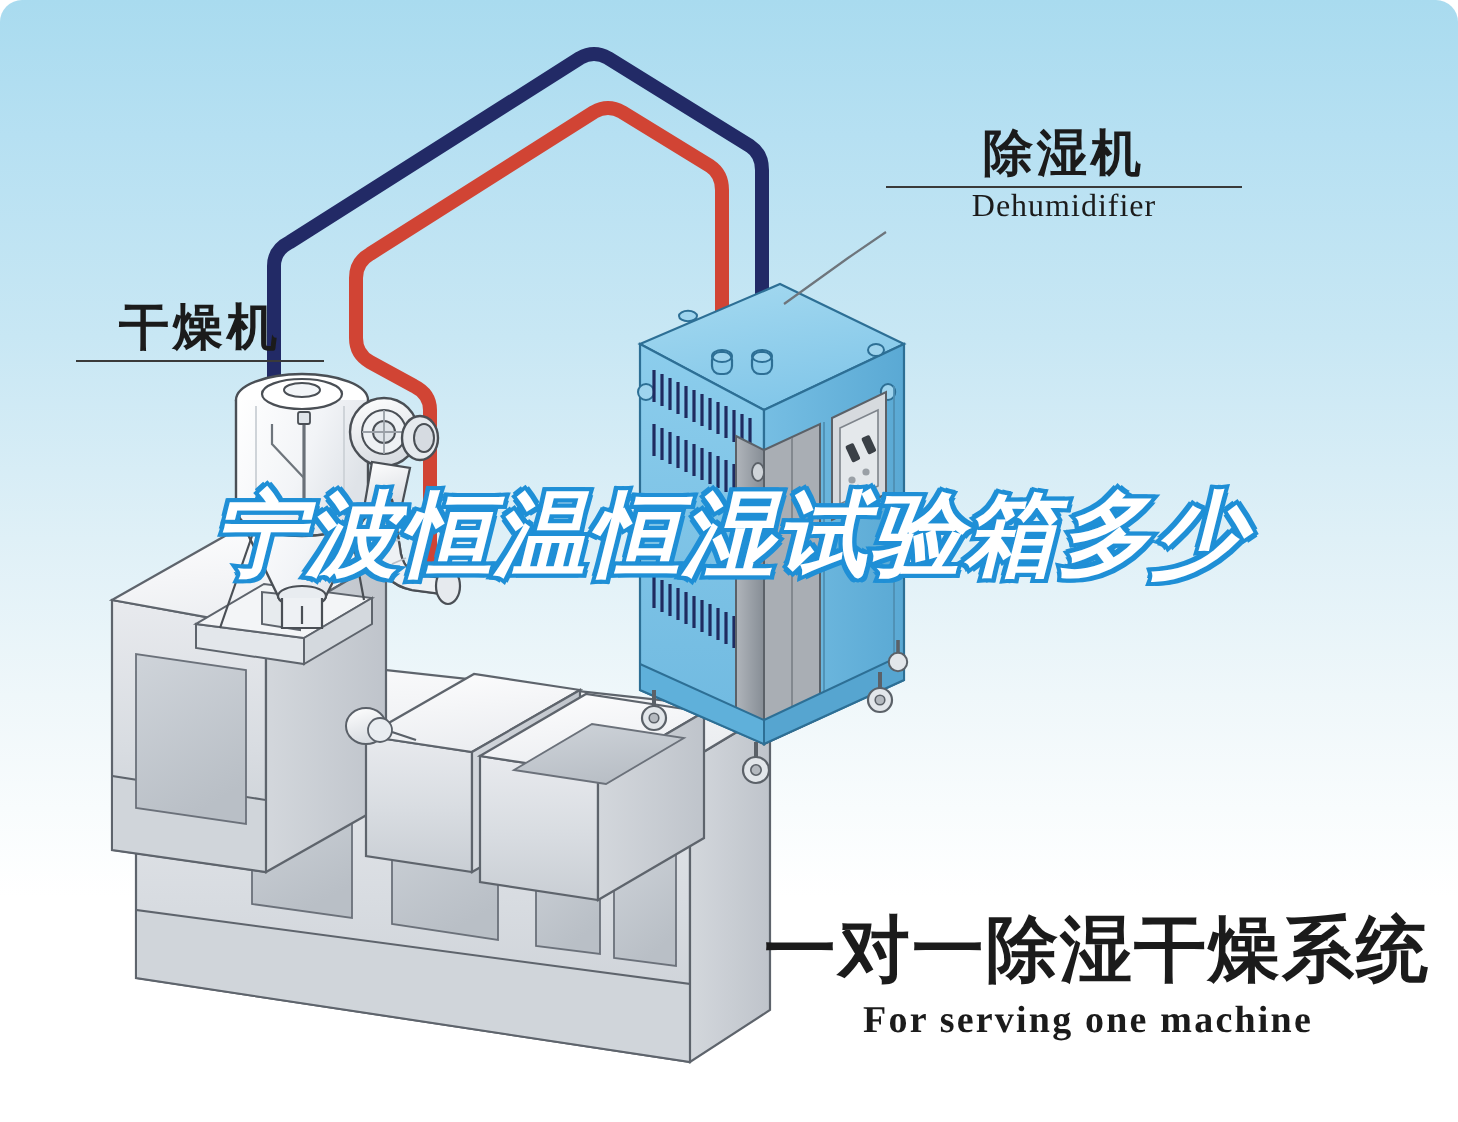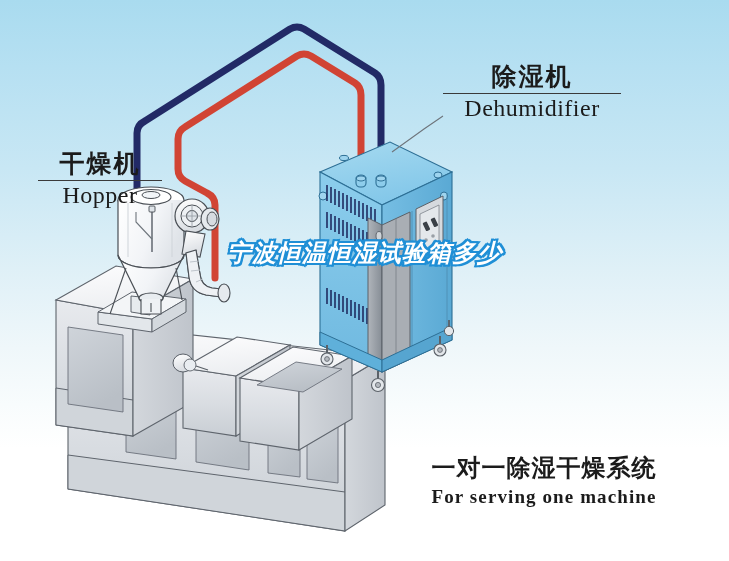--- a/index.html
+++ b/index.html
@@ -9,20 +9,21 @@
   }
   body {
     font-family: "Liberation Sans", sans-serif;
   }
   #stage {
     position: relative;
     width: 729px;
     height: 561px;
     overflow: hidden;
     background: #ffffff;
+    border-radius: 11px;
   }
   #sky {
     position: absolute;
     left: 0; top: 0;
     width: 729px;
     height: 561px;
     background: linear-gradient(to bottom,
        #a9dbef 0%,
        #b6e0f2 12%,
        #c8e7f4 30%,
@@ -52,21 +53,21 @@
     line-height: 1.12;
     white-space: nowrap;
   }
   .label-rule {
     height: 1px;
     background: #3a3a3a;
     margin: 2px 0 1px 0;
   }
   .label-en {
     font-family: "Liberation Serif", serif;
-    font-size: 24px;
+    font-size: 16px;
     line-height: 1.15;
     white-space: nowrap;
     letter-spacing: 0.5px;
   }
 
   #label-dehumidifier { left: 443px; top: 63px; width: 178px; }
   #label-hopper       { left: 38px;  top: 150px; width: 124px; }
 
   
   #caption {
@@ -74,24 +75,25 @@
     left: 382px;
     top: 454px;
     width: 324px;
     text-align: center;
     color: #1b1b1b;
     user-select: none;
   }
   #caption .cap-cn {
     font-family: "DejaVu Sans", sans-serif;
     font-weight: 700;
-    font-size: 24px;
+    font-size: 36px;
     letter-spacing: 1px;
     line-height: 1.2;
     white-space: nowrap;
+    text-align: right;
   }
   #caption .cap-en {
     font-family: "Liberation Serif", serif;
     font-size: 19px;
     letter-spacing: 1.1px;
     line-height: 1.45;
     white-space: nowrap;
     font-weight: bold;
   }
 
@@ -102,21 +104,21 @@
     top: 238px;
     width: 729px;
     text-align: center;
     pointer-events: none;
     user-select: none;
   }
   #watermark .wm-line {
     font-family: "DejaVu Sans", sans-serif;
     font-weight: 700;
     font-style: italic;
-    font-size: 24px;
+    font-size: 46px;
     line-height: 1.28;
     letter-spacing: 1px;
     color: #ffffff;
     white-space: nowrap;
     -webkit-text-stroke: 4px #1f8fd6;
     paint-order: stroke fill;
     text-shadow:
       2px 2px 0 #1f8fd6,
       -2px 2px 0 #1f8fd6,
       2px -2px 0 #1f8fd6,
@@ -403,21 +405,20 @@
 
   <div class="label-block" id="label-dehumidifier">
     <div class="label-cn">除湿机</div>
     <div class="label-rule"></div>
     <div class="label-en">Dehumidifier</div>
   </div>
 
   <div class="label-block" id="label-hopper">
     <div class="label-cn">干燥机</div>
     <div class="label-rule"></div>
-    <div class="label-en">Hopper</div>
   </div>
 
   <div id="caption">
     <div class="cap-cn">一对一除湿干燥系统</div>
     <div class="cap-en">For serving one machine</div>
   </div>
 
   <div id="watermark">
     <div class="wm-line">宁波恒温恒湿试验箱多少</div>
   </div>

